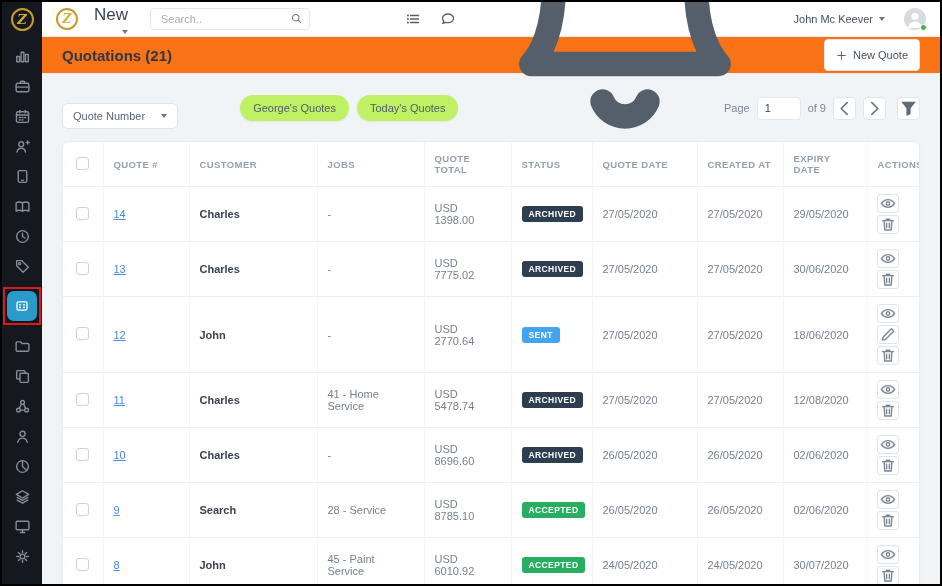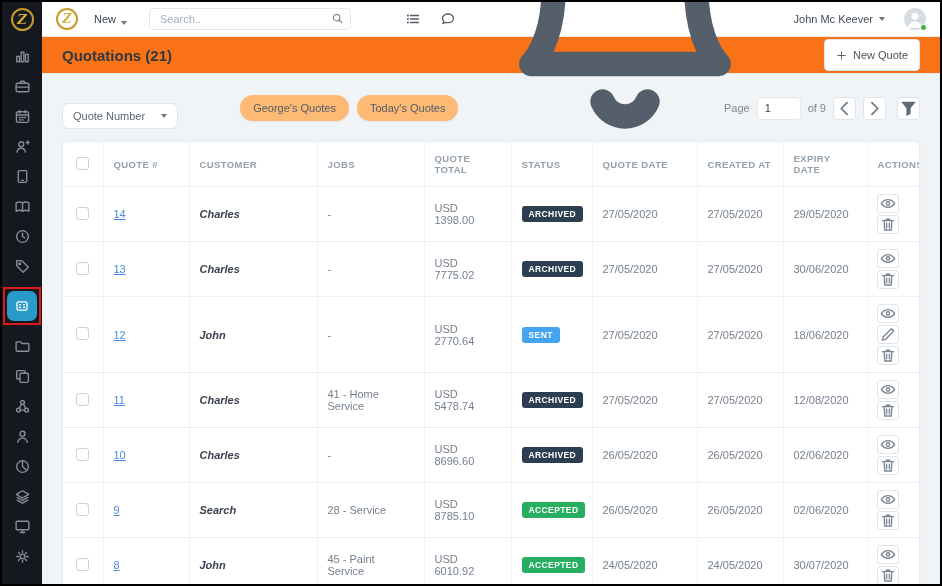--- a/index.html
+++ b/index.html
@@ -19,24 +19,24 @@
   .annotation-box { border:2px solid #dd1a1a; padding:2px; width:38px; display:flex; justify-content:center; }
   .side-item.active { width:30px; height:30px; border-radius:7px; color:#fff; }
   .side-item.active .icn { width:16px; height:16px; }
 
   
   .main { flex:1; display:flex; flex-direction:column; min-width:0; }
 
   
   .topbar { height:35px; background:#fff; border-bottom:1px solid #e9ecef; display:flex; align-items:center; padding:0 14px; flex-shrink:0; }
   .topbar .z-circle { width:22px; height:22px; font-size:12px; }
-  .new-dd { display:flex; align-items:flex-end; gap:5px; margin-left:16px; font-size:11px; color:#3c4450; cursor:pointer; }
+  .new-dd { display:flex; align-items:flex-end; gap:5px; margin-left:16px; font-size:17px; color:#3c4450; cursor:pointer;flex-direction:column; }
   .caret { width:0; height:0; border-left:3.5px solid transparent; border-right:3.5px solid transparent; border-top:4px solid #6b7683; display:inline-block; }
   .search-wrap { position:relative; margin-left:22px; }
-  .search-input { width:202px; height:22px; border:1px solid #e4e8ed; border-radius:4px; padding:0 26px 0 10px; font-size:11px; color:#444; background:#fff; outline:none; font-family:"Liberation Sans",sans-serif; }
+  .search-input { width:160px; height:22px; border:1px solid #e4e8ed; border-radius:4px; padding:0 26px 0 10px; font-size:11px; color:#444; background:#fff; outline:none; font-family:"Liberation Sans",sans-serif; }
   .search-input::placeholder { color:#a6aeb8; }
   .search-icn { position:absolute; right:7px; top:4px; width:13px; height:13px; color:#6b7683; }
   .top-right { margin-left:auto; display:flex; align-items:center; gap:19px; }
   .top-icn { width:16px; height:16px; color:#545f6b; cursor:pointer; position:relative; }
   .bell-wrap { position:relative; cursor:pointer; }
   .user-dd { display:flex; align-items:center; gap:6px; font-size:11px; color:#454e59; cursor:pointer; }
   .avatar { width:22px; height:22px; border-radius:50%; background:#d7dce1; position:relative; overflow:visible; cursor:pointer; }
   .avatar svg { width:100%; height:100%; border-radius:50%; }
   .online-dot { position:absolute; right:-1px; bottom:-1px; width:7px; height:7px; background:#47b04b; border:1px solid #fff; border-radius:50%; }
 
@@ -45,42 +45,42 @@
   .page-title { font-size:15px; font-weight:bold; color:#2f3845; }
   .btn { background:#fff; border:1px solid #e0e5ea; border-radius:4px; color:#4a5460; font-size:11px; cursor:pointer;
          display:inline-flex; align-items:center; gap:6px; font-family:"Liberation Sans",sans-serif; }
   .new-quote-btn { padding:9px 11px; box-shadow:0 1px 1px rgba(20,30,50,.04); }
   .plus-icn { width:11px; height:11px; color:#4a5460; }
 
   
   .content { flex:1; padding:10px 20px 0; }
   .filter-row { display:flex; align-items:center; margin:3px 0 12px; font-size:11px; }
   .quote-number-btn { padding:6px 10px; border-radius:6px; gap:16px; color:#5a6673;margin-top:16px; }
-  .chip { background:#fdba74; border:none; border-radius:999px; padding:7px 13px; font-size:11px; color:#515c69; cursor:pointer;
+  .chip { background:#bef264; border:none; border-radius:999px; padding:7px 13px; font-size:11px; color:#515c69; cursor:pointer;
           box-shadow:0 1px 2px rgba(20,30,50,.08); font-family:"Liberation Sans",sans-serif; }
   .chip + .chip { margin-left:8px; }
   .chips { margin-left:62px; }
   .pagination { margin-left:auto; display:flex; align-items:center; gap:7px; color:#7d8793; }
   .page-input { width:44px; height:23px; border:1px solid #e4e8ed; border-radius:4px; padding:0 7px; font-size:11px; color:#444; outline:none; font-family:"Liberation Sans",sans-serif; }
   .pg-btn { width:23px; height:23px; justify-content:center; color:#6b7683; }
   .pg-btn .icn, .pg-btn svg { width:11px; height:11px; }
   .funnel-btn { margin-left:4px; color:#5f6b78; }
 
   
   .card { background:#fff; border:1px solid #e9edf1; border-radius:6px; box-shadow:0 1px 2px rgba(25,40,60,.05); overflow:hidden; }
   table { width:100%; border-collapse:collapse; table-layout:fixed; font-size:11px; }
   th { text-align:left; font-size:9.5px; font-weight:bold; letter-spacing:.4px; color:#94a0ac; padding:11px 10px;
        border-bottom:1px solid #edf0f3; border-right:1px solid #f2f4f7; }
   th:last-child, td:last-child { border-right:none; }
   td { padding:9px 10px; color:#76818e; border-top:1px solid #edf0f3; border-right:1px solid #f2f4f7; vertical-align:middle; }
   tr:first-child td { border-top:none; }
   .cb-cell { text-align:center; }
   input[type=checkbox] { width:13px; height:13px; accent-color:#fff; border:1px solid #ccd3db; appearance:none; border-radius:3px; background:#fff; cursor:pointer; }
   .quote-link { color:#4a89dc; text-decoration:underline; font-weight:500; cursor:pointer; }
-  .cust { color:#39424e; font-weight:bold;font-style:italic; }
+  .cust { color:#39424e; font-weight:bold; }
   .badge { display:inline-block; padding:3px 7px; border-radius:3px; color:#fff; font-size:8.5px; font-weight:bold; letter-spacing:.4px; }
   .actions-cell { padding:6px 4px 6px 8px; }
   .action-btn { width:22px; height:19px; border:1px solid #e0e5ea; border-radius:3px; background:#fff; color:#7c8794;
                 display:inline-flex; align-items:center; justify-content:center; margin:1px 1px; cursor:pointer; }
   .action-btn svg { width:11px; height:11px; }
 
   .icn svg, .top-icn svg, .search-icn svg, .plus-icn svg, .action-btn svg, .pg-btn svg
     { width:100%; height:100%; fill:none; stroke:currentColor; stroke-width:1.3; stroke-linecap:round; stroke-linejoin:round; display:block; }
   .icn { display:inline-block; }
   .icn svg { width:100%; height:100%; }

